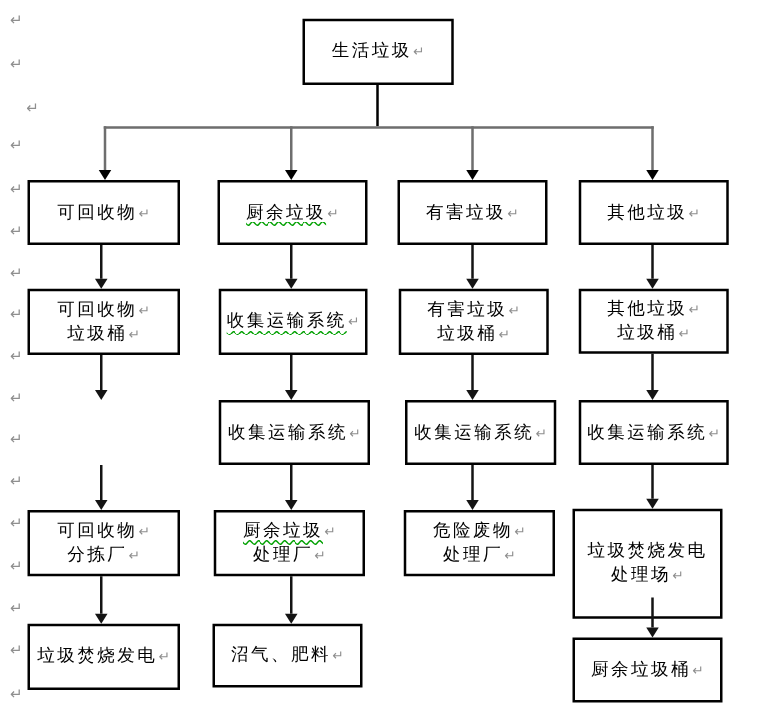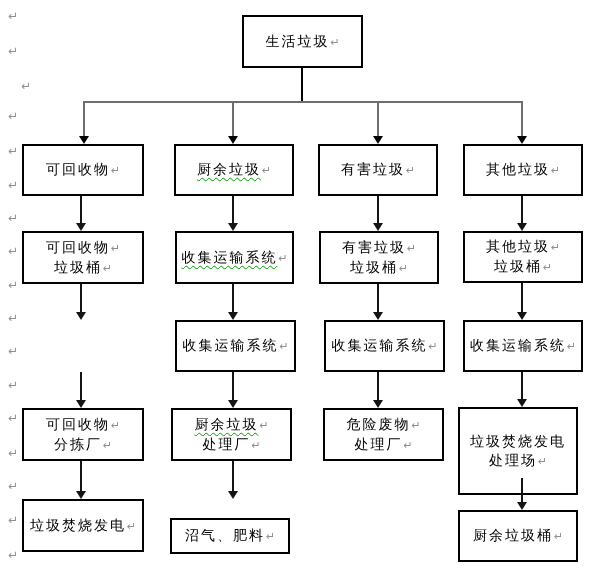--- a/index.html
+++ b/index.html
@@ -78,21 +78,21 @@
   <div class="box" style="left:175px;top:231px;width:119px;height:53px">
     <div class="bline"><span class="wavy">收集运输系统</span><span class="rmark">↵</span></div>
   </div>
   <div class="box" style="left:175px;top:320px;width:121px;height:52px">
     <div class="bline"><span>收集运输系统</span><span class="rmark">↵</span></div>
   </div>
   <div class="box" style="left:171px;top:408px;width:121px;height:53px">
     <div class="bline"><span class="wavy">厨余垃圾</span><span class="rmark">↵</span></div>
     <div class="bline"><span>处理厂</span><span class="rmark">↵</span></div>
   </div>
-  <div class="box" style="left:170px;top:518px;width:120px;height:36px">
+  <div class="box" style="left:170px;top:499px;width:120px;height:51px">
     <div class="bline"><span>沼气、肥料</span><span class="rmark">↵</span></div>
   </div>
   <div class="aline" style="left:232px;top:196px;height:27px"></div>
   <div class="ahead" style="left:228px;top:223px"></div>
   <div class="aline" style="left:232px;top:284px;height:28px"></div>
   <div class="ahead" style="left:228px;top:312px"></div>
   <div class="aline" style="left:232px;top:372px;height:28px"></div>
   <div class="ahead" style="left:228px;top:400px"></div>
   <div class="aline" style="left:232px;top:461px;height:30px"></div>
   <div class="ahead" style="left:228px;top:491px"></div>

